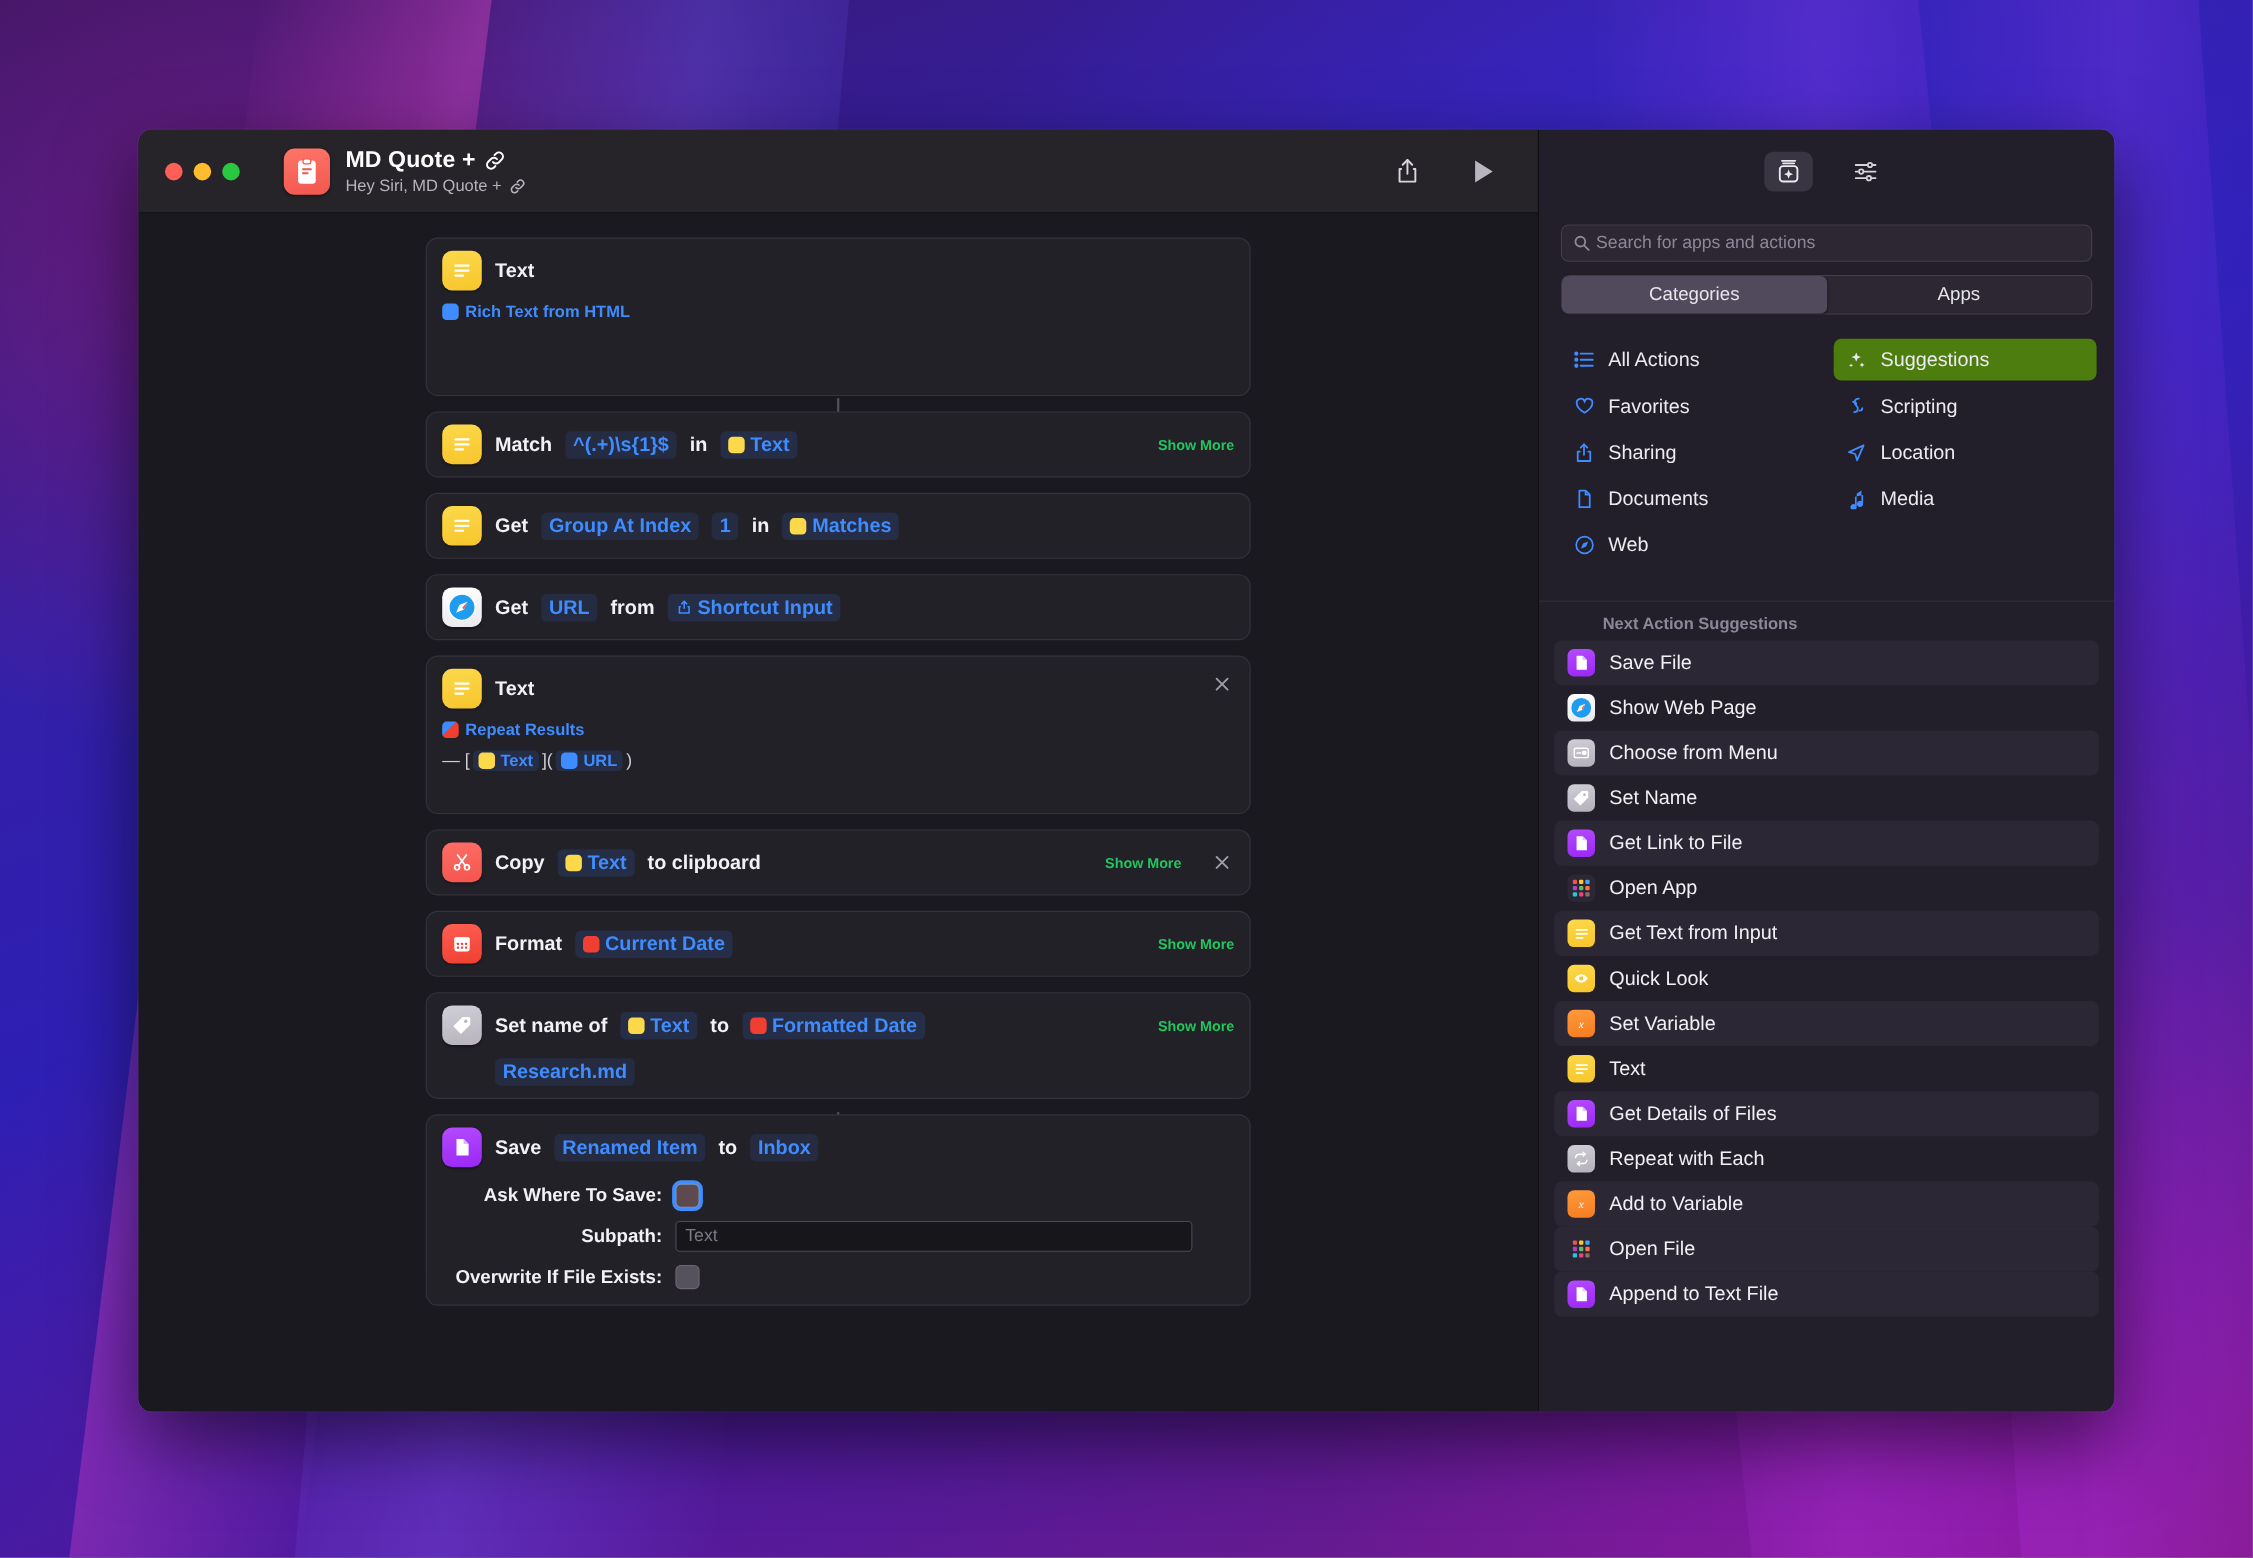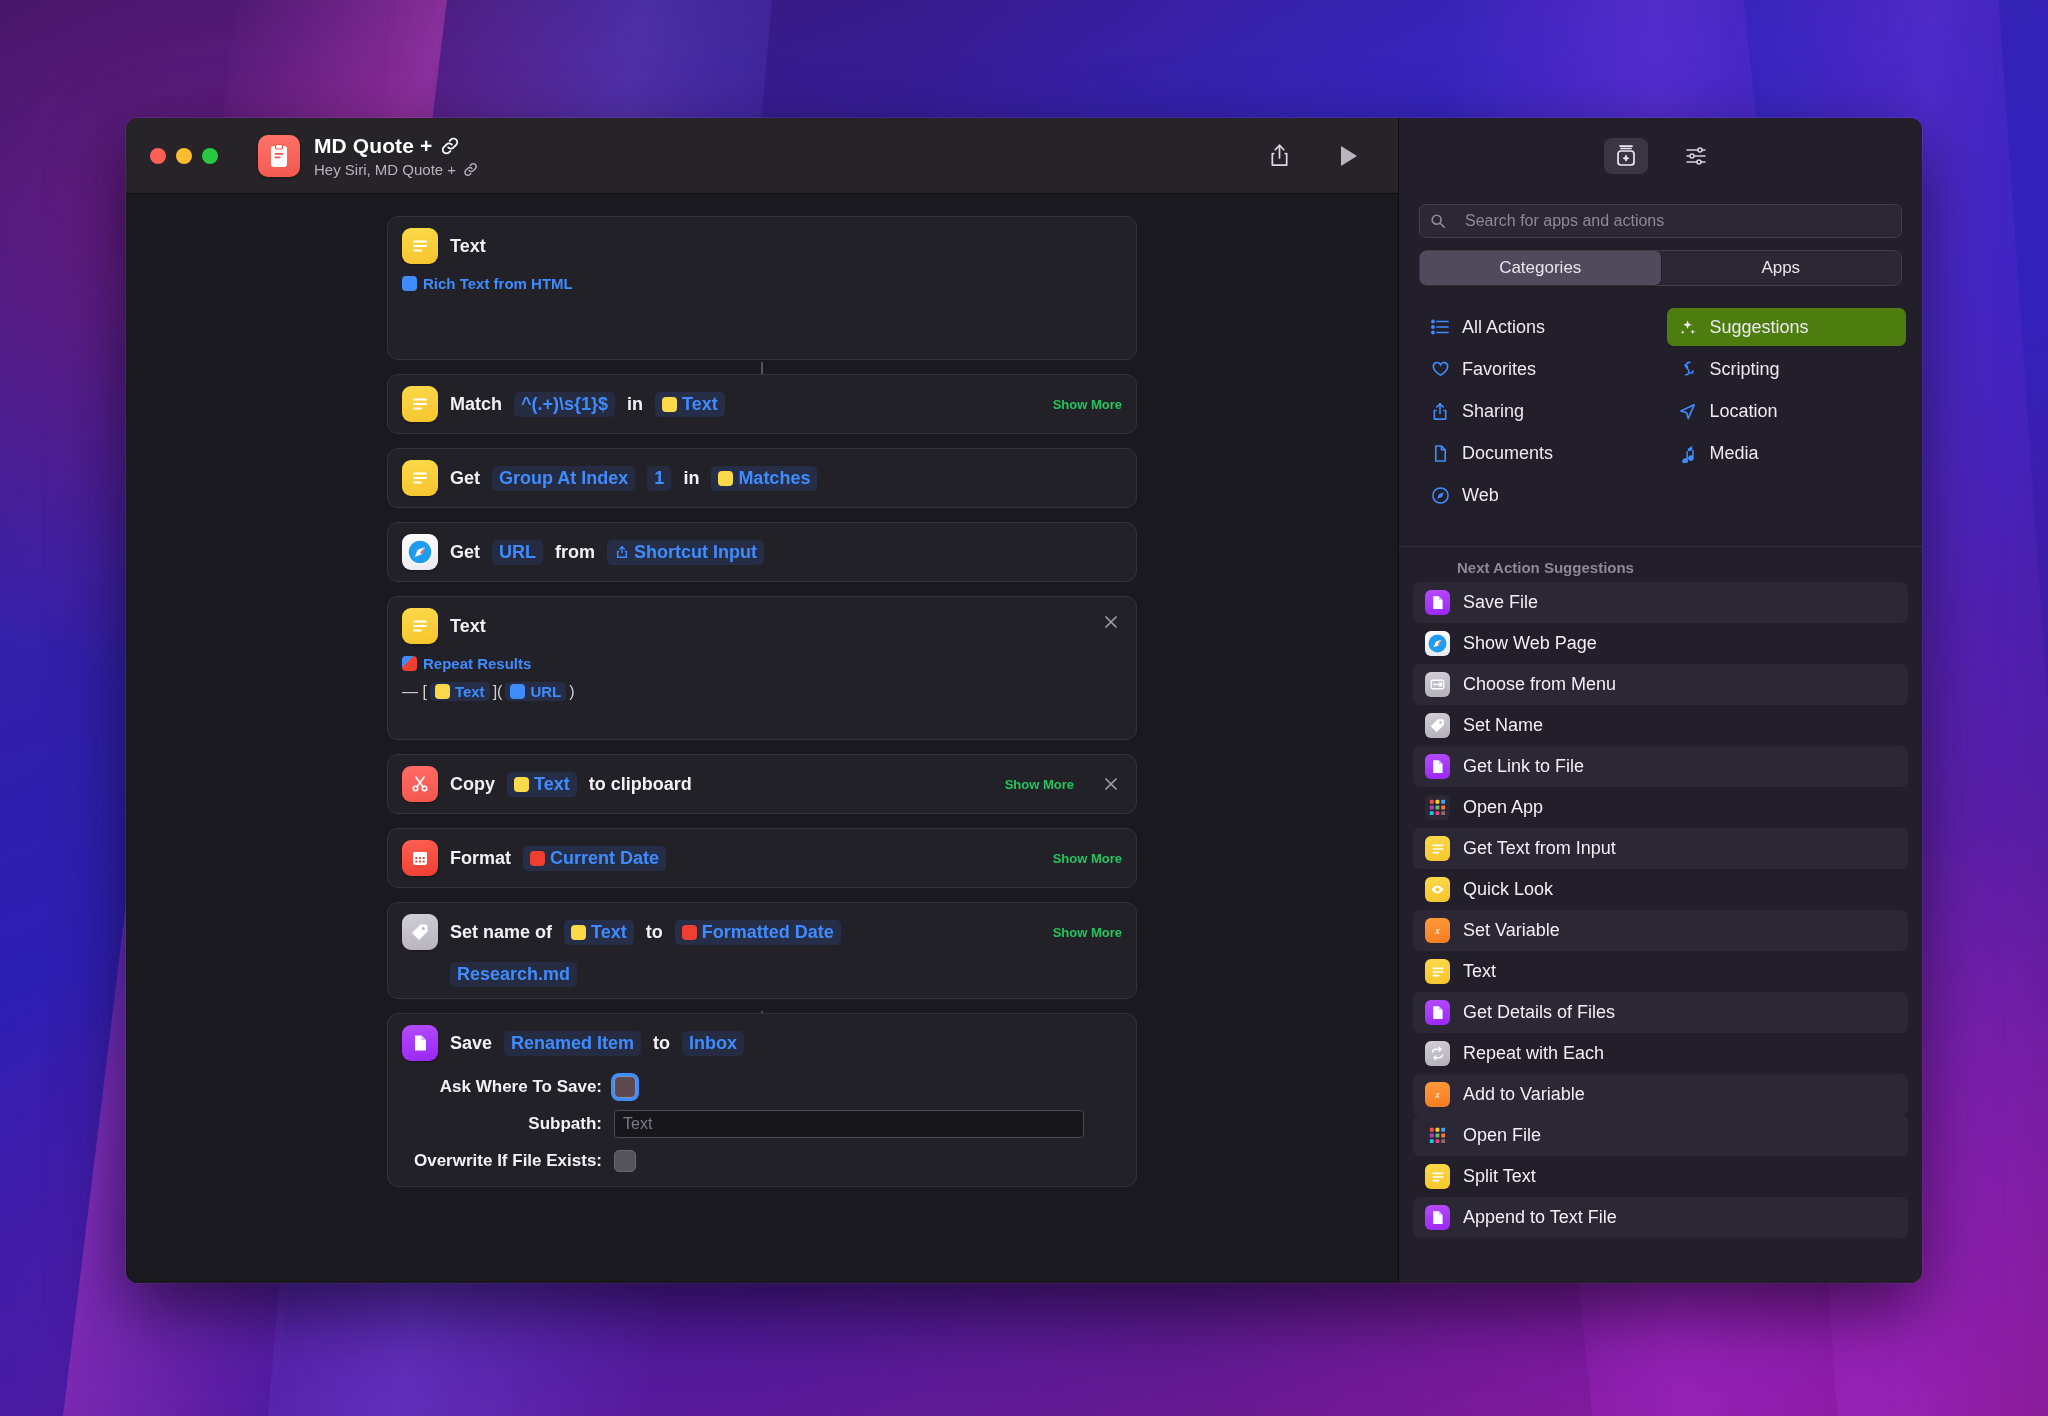--- a/index.html
+++ b/index.html
@@ -190,21 +190,21 @@
   }
   .sb-icon-btn {
     width: 44px; height: 36px; border-radius: 8px;
     display: flex; align-items: center; justify-content: center;
   }
   .sb-icon-btn.active { background: #3a3543; }
   .sb-search-wrap { padding: 10px 20px 12px 20px; }
   .sb-search {
     height: 34px; border-radius: 7px;
     background: #2c2733; border: 1px solid #433d4d;
-    display: flex; align-items: center; gap: 19px; padding: 0 10px;
+    display: flex; align-items: center; gap: 5px; padding: 0 10px;
   }
   .sb-search .ph { color: #8d8899; font-size: 16px; }
 
   .seg {
     margin: 0 20px 16px 20px; height: 36px;
     background: #2c2733; border: 1px solid #433d4d;
     border-radius: 8px; display: flex; padding: 0;
   }
   .seg-item {
     flex: 1; display: flex; align-items: center; justify-content: center;
@@ -821,30 +821,20 @@
                 <rect x="8.3" y="8.3" width="4.3" height="4.3" rx="1" fill="#66bb6a"></rect>
                 <rect x="14.6" y="8.3" width="4.3" height="4.3" rx="1" fill="#ff7043"></rect>
                 <rect x="2" y="14.6" width="4.3" height="4.3" rx="1" fill="#26c6da"></rect>
                 <rect x="8.3" y="14.6" width="4.3" height="4.3" rx="1" fill="#ec407a"></rect>
                 <rect x="14.6" y="14.6" width="4.3" height="4.3" rx="1" fill="#8d6e63"></rect>
               </g>
             </svg>
           </span>
           <span>Open File</span>
         </div>
-        <div class="sugg">
-          <span class="s-ic s-text">
-            <svg width="16" height="16" viewBox="0 0 20 20">
-              <rect x="3" y="4.5" width="14" height="2" rx="1" fill="#fff"></rect>
-              <rect x="3" y="9" width="14" height="2" rx="1" fill="#fff"></rect>
-              <rect x="3" y="13.5" width="9" height="2" rx="1" fill="#fff"></rect>
-            </svg>
-          </span>
-          <span>Split Text</span>
-        </div>
         <div class="sugg alt">
           <span class="s-ic s-file">
             <svg width="17" height="17" viewBox="0 0 20 20">
               <path d="M5 2.5h6.5L16 7v10.5H5z" fill="#fff"></path>
               <path d="M11.5 2.5L16 7h-4.5z" fill="#dcc0ff"></path>
             </svg>
           </span>
           <span>Append to Text File</span>
         </div>
       </div>

